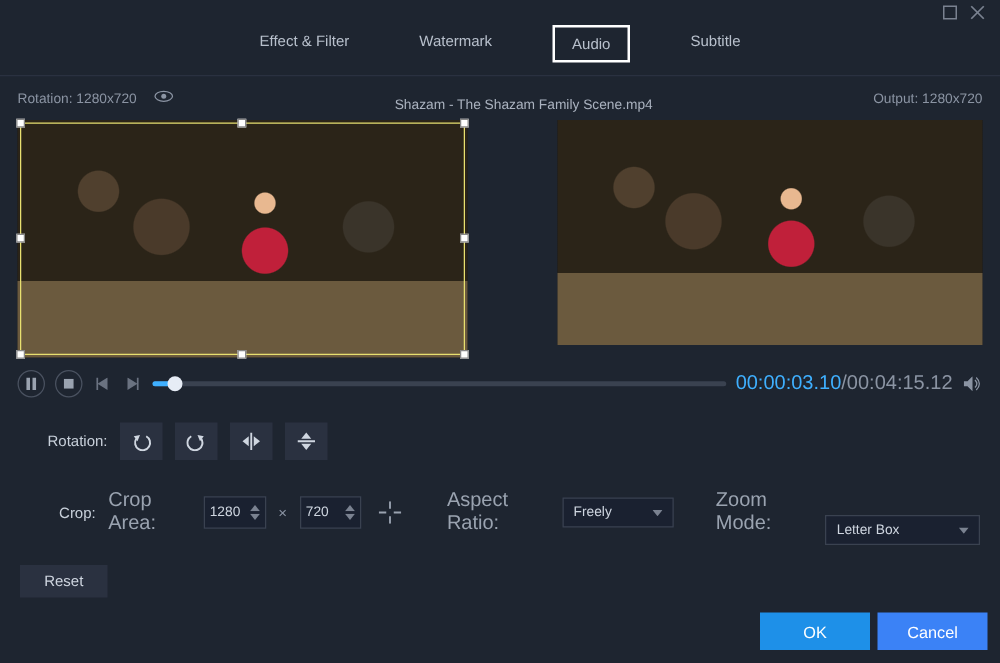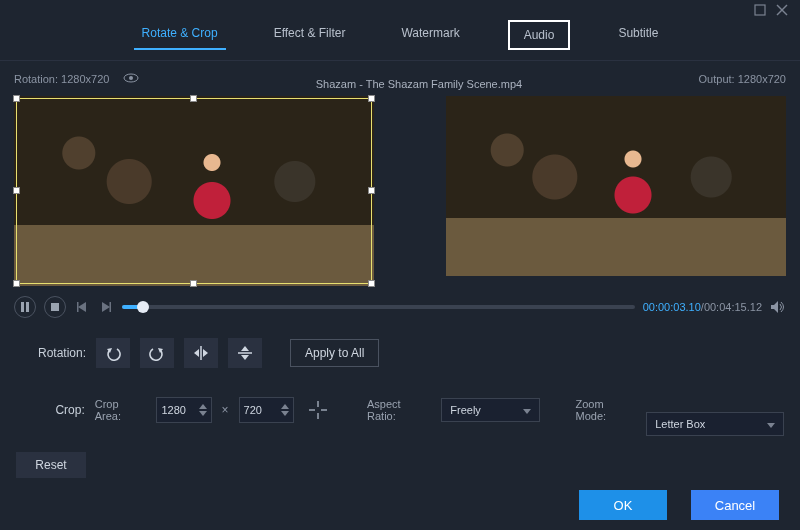--- a/index.html
+++ b/index.html
@@ -30,39 +30,39 @@
   .handle { position:absolute; width:7px; height:7px; background:#fff; border:1px solid #888;}
   .h-tl{top:-4px;left:-4px}.h-tr{top:-4px;right:-4px}.h-bl{bottom:-4px;left:-4px}.h-br{bottom:-4px;right:-4px}
   .h-t{top:-4px;left:calc(50% - 4px)}.h-b{bottom:-4px;left:calc(50% - 4px)}
   .h-l{left:-4px;top:calc(50% - 4px)}.h-r{right:-4px;top:calc(50% - 4px)}
   .player-bar { display:flex; align-items:center; gap:8px; padding: 10px 14px 6px; }
   .pbtn { width:22px; height:22px; border:1px solid #4a5260; border-radius:50%; display:flex; align-items:center; justify-content:center; color:#9aa3b0; cursor:pointer; font-size:10px;}
   .navbtn { width:16px; height:16px; display:flex; align-items:center; justify-content:center; color:#6a7280; cursor:pointer;}
   .timeline { flex:1; height:4px; background:#3a4250; position:relative; border-radius:2px;}
   .timeline .prog { position:absolute; left:0; top:0; bottom:0; width:4%; background:#3fb0ff; border-radius:2px;}
   .timeline .thumb { position:absolute; top:-4px; left:4%; width:12px; height:12px; background:#e6ecf5; border-radius:50%; margin-left:-6px;}
-  .time { font-size:11px; white-space:nowrap; }
+  .time { font-size:16px; white-space:nowrap; }
   .time .cur { color:#3fb0ff; }
   .time .tot { color:#8b94a3; }
   .controls { padding: 14px 16px 4px; }
   .row { display:flex; align-items:center; gap:10px; margin-bottom:16px; }
   .row-label { width:70px; color:#c8d0da;text-align:right; }
   .iconbtn { width:34px; height:30px; background:#2a3140; display:flex; align-items:center; justify-content:center; cursor:pointer; color:#cfd6e0;}
   .apply { height:28px; padding:0 14px; background:transparent; border:1px solid #4a5260; color:#cfd6e0; cursor:pointer; font-size:12px;}
-  .field-label { color:#9aa3b0; font-size:11px;}
+  .field-label { color:#9aa3b0; font-size:16px;}
   .numbox { width:56px; height:24px; background:#1a2130; border:1px solid #3a4250; display:flex; align-items:center; padding:12px 4px; color:#cfd6e0; justify-content:space-between; font-size:11px;}
   .stepper { display:flex; flex-direction:column; gap:1px;}
   .stepper span{ width:8px;height:6px; display:block;}
   .stepper svg{display:block;}
   .x { color:#8b94a3; }
   .centerbtn { width:28px; height:28px; display:flex; align-items:center; justify-content:center; color:#9aa3b0; cursor:pointer;}
   .dropdown { height:24px; background:#1a2130; border:1px solid #3a4250; display:flex; align-items:center; justify-content:space-between; padding:0 8px; color:#cfd6e0; font-size:11px; cursor:pointer;}
   .dd-aspect{ width:100px;} .dd-zoom{ width:140px;margin-top:28px;}
   .reset { width:70px; height:26px; background:#2a3140; border:none; color:#cfd6e0; cursor:pointer; font-size:12px;}
-  .footer { position:absolute; bottom:10px; right:21px; display:flex; gap:24px;}
+  .footer { position:absolute; bottom:10px; right:10px; display:flex; gap:6px;}
   .btn { width:88px; height:30px; border:none; color:#fff; cursor:pointer; font-size:13px;}
   .btn.ok { background:#1e90e8; }
   .btn.cancel { background:#3b82f6; }
 </style>
 </head>
 <body>
 
 <div class="titlebar">
   <span>
       <svg width="12" height="12">
@@ -71,21 +71,20 @@
     </span>
   <span>
       <svg width="12" height="12">
         <line x1="1" y1="1" x2="11" y2="11" stroke="#7a8290" stroke-width="1.4"></line>
         <line x1="11" y1="1" x2="1" y2="11" stroke="#7a8290" stroke-width="1.4"></line>
       </svg>
     </span>
 </div>
 
 <div class="tabs">
-  <div class="tab active">Rotate &amp; Crop</div>
   <div class="tab">Effect &amp; Filter</div>
   <div class="tab">Watermark</div>
   <div class="tab highlight">Audio</div>
   <div class="tab">Subtitle</div>
 </div>
 
 <div class="meta-row">
   <span>Rotation: 1280x720</span>
   <span class="eye"><svg width="16" height="10">
         <ellipse cx="8" cy="5" rx="7" ry="4" fill="none" stroke="#8b94a3" stroke-width="1"></ellipse>
@@ -178,21 +177,20 @@
         </svg>
       </div>
     <div class="iconbtn">
         <svg width="14" height="16">
           <line x1="0" y1="8" x2="14" y2="8" stroke="#cfd6e0" stroke-width="1.5"></line>
           <polygon points="7,1 3,6 11,6" fill="#cfd6e0"></polygon>
           <polygon points="7,15 3,10 11,10" fill="#cfd6e0"></polygon>
         </svg>
       </div>
     <div style="width:8px"></div>
-    <button class="apply">Apply to All</button>
   </div>
 
   <div class="row">
     <div class="row-label">Crop:</div>
     <span class="field-label">Crop Area:</span>
     <div class="numbox">
       <span>1280</span>
       <span class="stepper">
           <span>
             <svg width="8" height="5">

